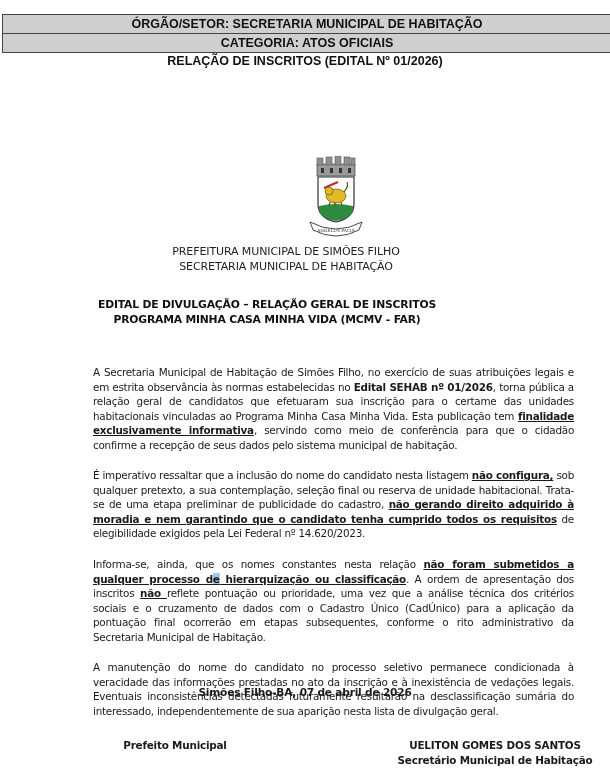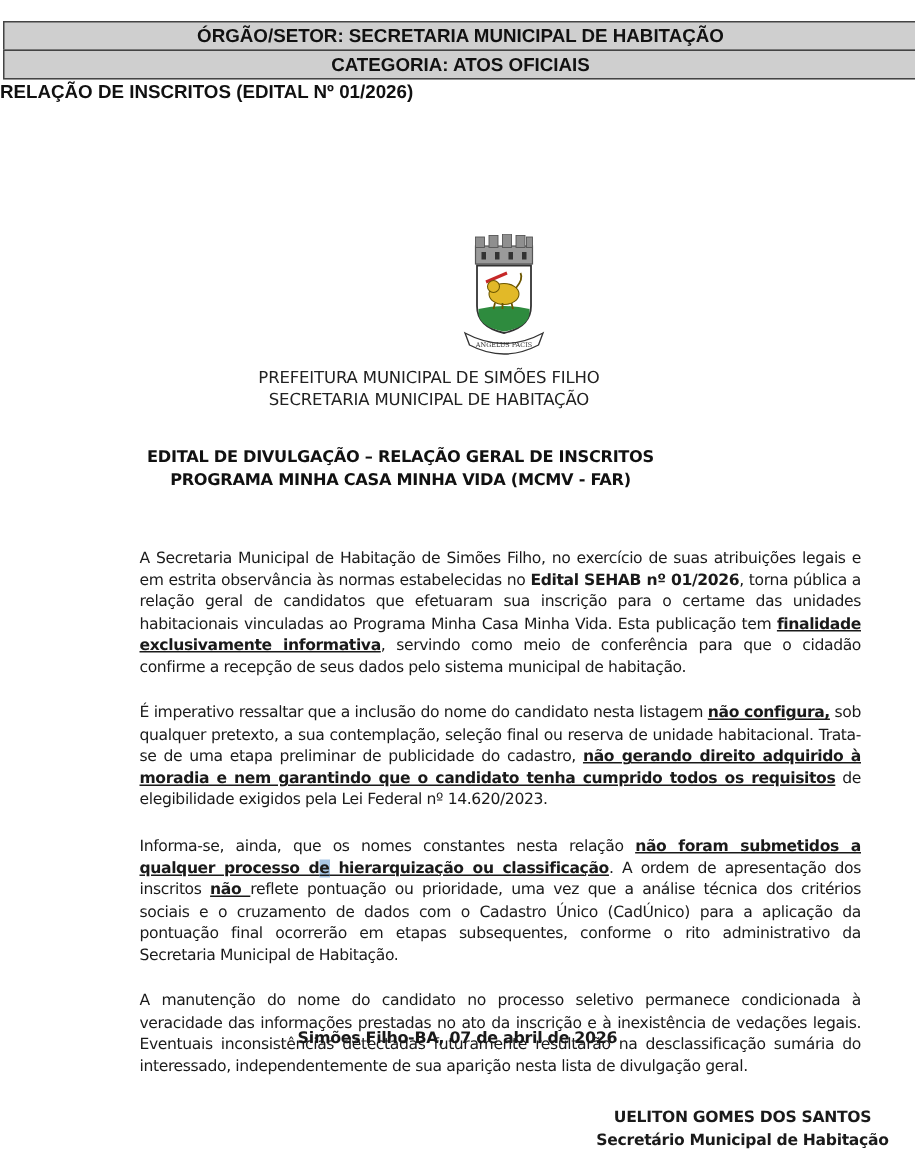--- a/index.html
+++ b/index.html
@@ -29,20 +29,21 @@
       line-height: 18px;
       color: #111;
     }
     .hb1 { top: 14px; height: 20px; }
     .hb2 { top: 33px; height: 20px; }
     .rel-title {
       position: absolute;
       top: 53px;
       left: 0;
       width: 610px;
+      text-align: center;
       font-family: "Liberation Sans", sans-serif;
       font-weight: bold;
       font-size: 12.5px;
       line-height: 16px;
     }
     .crest {
       position: absolute;
       left: 309px;
       top: 156px;
       width: 54px;
@@ -172,17 +173,18 @@
 <div class="body-text">
   <p><span>A Secretaria Municipal de Habitação de Simões Filho, no exercício de suas atribuições legais e em estrita observância às normas estabelecidas no </span><b>Edital SEHAB nº 01/2026</b><span>, torna pública a relação geral de candidatos que efetuaram sua inscrição para o certame das unidades habitacionais vinculadas ao Programa Minha Casa Minha Vida. Esta publicação tem </span><b><u>finalidade exclusivamente informativa</u></b><span>, servindo como meio de conferência para que o cidadão confirme a recepção de seus dados pelo sistema municipal de habitação.</span></p>
   <p><span>É imperativo ressaltar que a inclusão do nome do candidato nesta listagem </span><b><u>não configura,</u></b><span> sob qualquer pretexto, a sua contemplação, seleção final ou reserva de unidade habitacional. Trata-se de uma etapa preliminar de publicidade do cadastro, </span><b><u>não gerando direito adquirido à moradia e nem garantindo que o candidato tenha cumprido todos os requisitos</u></b><span> de elegibilidade exigidos pela Lei Federal nº 14.620/2023.</span></p>
   <p><span>Informa-se, ainda, que os nomes constantes nesta relação </span><b><u><span>não foram submetidos a qualquer processo d</span><span class="highlight">e</span><span> hierarquização ou classificação</span></u></b><span>. A ordem de apresentação dos inscritos </span><b><u>não </u></b><span>reflete pontuação ou prioridade, uma vez que a análise técnica dos critérios sociais e o cruzamento de dados com o Cadastro Único (CadÚnico) para a aplicação da pontuação final ocorrerão em etapas subsequentes, conforme o rito administrativo da Secretaria Municipal de Habitação.</span></p>
   <p>A manutenção do nome do candidato no processo seletivo permanece condicionada à veracidade das informações prestadas no ato da inscrição e à inexistência de vedações legais. Eventuais inconsistências detectadas futuramente resultarão na desclassificação sumária do interessado, independentemente de sua aparição nesta lista de divulgação geral.</p>
 </div>
 
 <div class="place-date">Simões Filho-BA, 07 de abril de 2026</div>
 
 <div class="sig sig-left">
+  <div>Prefeito Municipal</div>
 </div>
 <div class="sig sig-right">
   <div>UELITON GOMES DOS SANTOS</div>
   <div>Secretário Municipal de Habitação</div>
 </div>
 
 </body></html>

